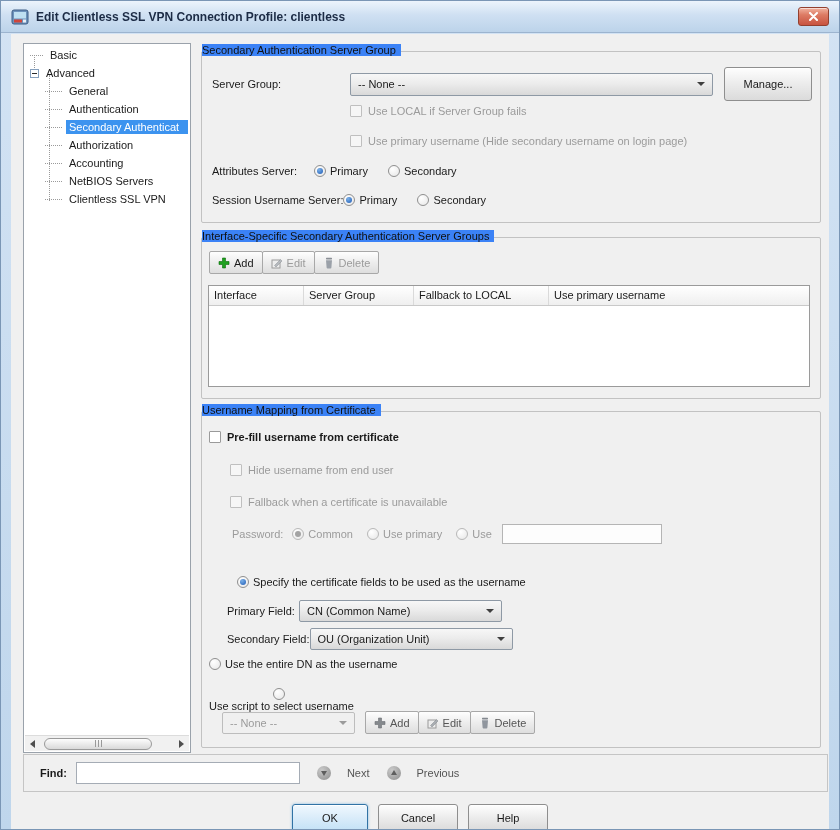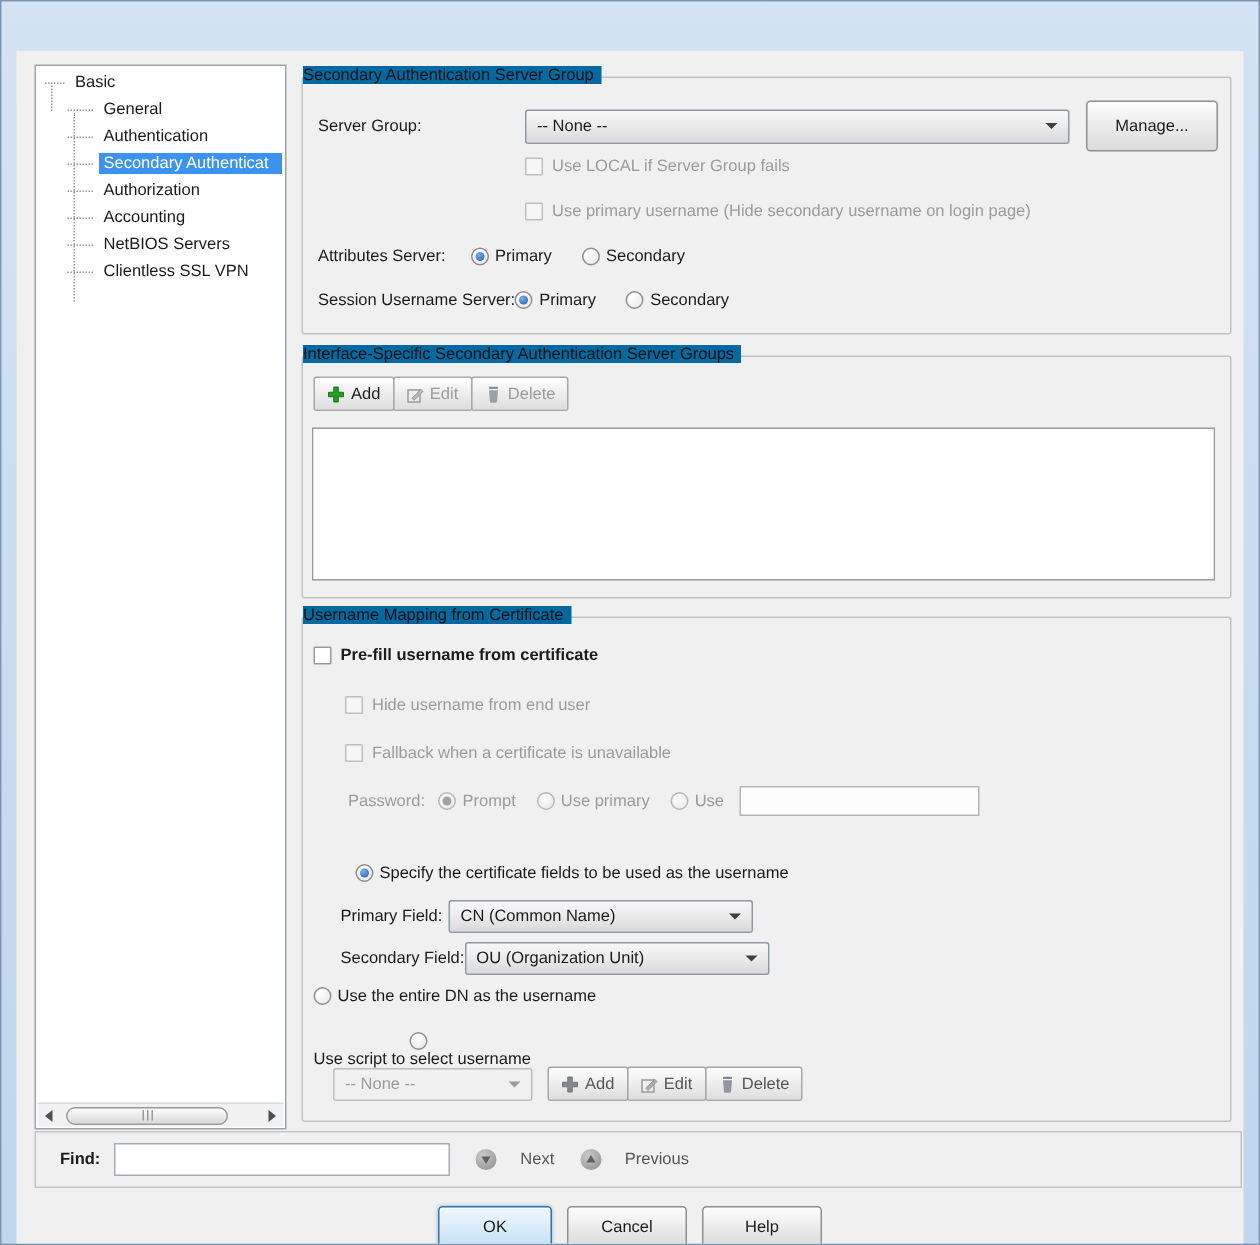--- a/index.html
+++ b/index.html
@@ -73,21 +73,21 @@
     border:1px solid #9a9a9a; border-radius:7px;
     background:linear-gradient(#fdfdfd,#d9d9d9);
     display:flex; align-items:center; justify-content:center; gap:2px;
   }
   .sthumb i { display:block; width:1px; height:7px; background:#9a9a9a; }
   .sbtn.right { margin-left:auto; }
 
   
   .main-panel { position:absolute; left:187px; top:9px; width:632px; height:710px; }
   .group { position:absolute; left:3px; width:620px; border:1px solid #c2c2c2; border-radius:2px; }
-  .gtitle { position:absolute; top:-8px; left:0; background:#0369a1; padding-right:5px; color:#101010; white-space:nowrap; }
+  .gtitle { position:absolute; top:-8px; left:0; background:#3b82f6; padding-right:5px; color:#101010; white-space:nowrap; }
   .g1 { top:8px; height:172px; }
   .g2 { top:194px; height:162px; }
   .g3 { top:368px; height:337px; }
   .arow { position:absolute; display:flex; align-items:center; white-space:nowrap; }
 
   
   .combo {
     height:23px; border:1px solid #8e99a5; border-radius:2px;
     background:linear-gradient(#f7f7f7,#ececec 45%,#d9d9d9);
     display:flex; align-items:center; padding:0 7px;
@@ -149,30 +149,52 @@
   .footer { position:absolute; top:770px; left:0; width:818px; display:flex; justify-content:center; gap:10px; }
   .fbtn { height:28px; border:1px solid #8e8e8e; border-radius:3px; background:linear-gradient(#fefefe,#ececec 48%,#dadada); box-shadow:inset 0 1px 0 #fff; display:flex; align-items:center; justify-content:center; }
   .fbtn.default { width:76px; border-color:#3173a5; background:linear-gradient(#f0f8fe,#dcedfa 45%,#c2e1f6); box-shadow:0 0 3px #86bce2, inset 0 1px 0 #fff; }
   .fbtn.w80 { width:80px; }
 </style>
 </head>
 <body>
 
 <div class="window">
 
+  <div class="titlebar">
+    <span class="app-icon">
+      <svg width="18" height="18" viewBox="0 0 18 18">
+        <rect x="1" y="2" width="16" height="14" rx="2" fill="#6e93bc" stroke="#3c5d85"></rect>
+        <rect x="3" y="4" width="12" height="6.5" fill="#bfe0f2"></rect>
+        <rect x="3" y="11.5" width="8" height="3" fill="#d0453a"></rect>
+        <rect x="12" y="11.5" width="3" height="3" fill="#e8eef5"></rect>
+      </svg>
+    </span>
+    <span class="win-title">Edit Clientless SSL VPN Connection Profile: clientless</span>
+    <div class="close-btn">
+      <svg width="9" height="9" viewBox="0 0 9 9">
+        <path d="M1 1 L8 8 M8 1 L1 8" stroke="#ffffff" stroke-width="2" stroke-linecap="round"></path>
+      </svg>
+    </div>
+  </div>
 
   <div class="content">
 
     <div class="tree-panel">
       <div class="tree">
         <div class="vguide vg1"></div>
         <div class="vguide vg2"></div>
         <div class="tnode root">
             <span class="conn"></span>
             <span class="tlabel">Basic</span>
+          </div>
+        <div class="tnode root">
+            <span class="expander">
+              <i></i>
+            </span>
+            <span class="tlabel">Advanced</span>
           </div>
         <div class="tnode child">
             <span class="conn"></span>
             <span class="tlabel">General</span>
           </div>
         <div class="tnode child">
             <span class="conn"></span>
             <span class="tlabel">Authentication</span>
           </div>
         <div class="tnode child sel">
@@ -265,20 +287,26 @@
           </div>
           <div class="tbtn dis">
             <svg class="ic" viewBox="0 0 12 12">
                 <rect x="3" y="0.8" width="6" height="1.6" rx="0.6" fill="#8a8f96"></rect>
                 <path d="M3 3.2h6l-.6 7.4a1 1 0 0 1-1 .9H4.6a1 1 0 0 1-1-.9Z" fill="#9aa0a8"></path>
               </svg>
             <span>Delete</span>
           </div>
         </div>
         <div class="itable">
+          <div class="thead">
+            <span class="th c1">Interface</span>
+            <span class="th c2">Server Group</span>
+            <span class="th c3">Fallback to LOCAL</span>
+            <span class="th c4">Use primary username</span>
+          </div>
           <div class="tbody"></div>
         </div>
       </div>
 
       <div class="group g3">
         <span class="gtitle">Username Mapping from Certificate</span>
 
         <div class="arow" style="top:19px; left:7px;">
           <span class="cb"></span>
           <span class="bold">Pre-fill username from certificate</span>
@@ -287,21 +315,21 @@
           <span class="cb dis"></span>
           <span class="dtext">Hide username from end user</span>
         </div>
         <div class="arow" style="top:84px; left:28px;">
           <span class="cb dis"></span>
           <span class="dtext">Fallback when a certificate is unavailable</span>
         </div>
         <div class="arow" style="top:112px; left:30px;">
           <span class="dtext" style="margin-right:9px;">Password:</span>
           <span class="radio dis sel"></span>
-          <span class="dtext gap14">Prompt</span>
+          <span class="dtext gap14">Common</span>
           <span class="radio dis"></span>
           <span class="dtext gap14">Use primary</span>
           <span class="radio dis"></span>
           <span class="dtext">Use</span>
           <input class="pw-input" type="text" value="" style="">
         </div>
 
         <div class="arow" style="top:164px; left:7px;padding-left:28px;">
           <span class="radio sel"></span>
           <span>Specify the certificate fields to be used as the username</span>

